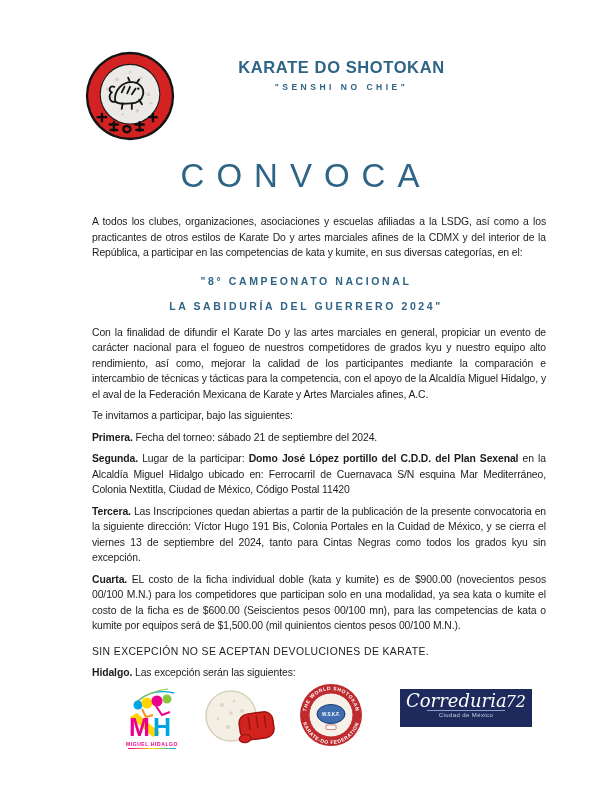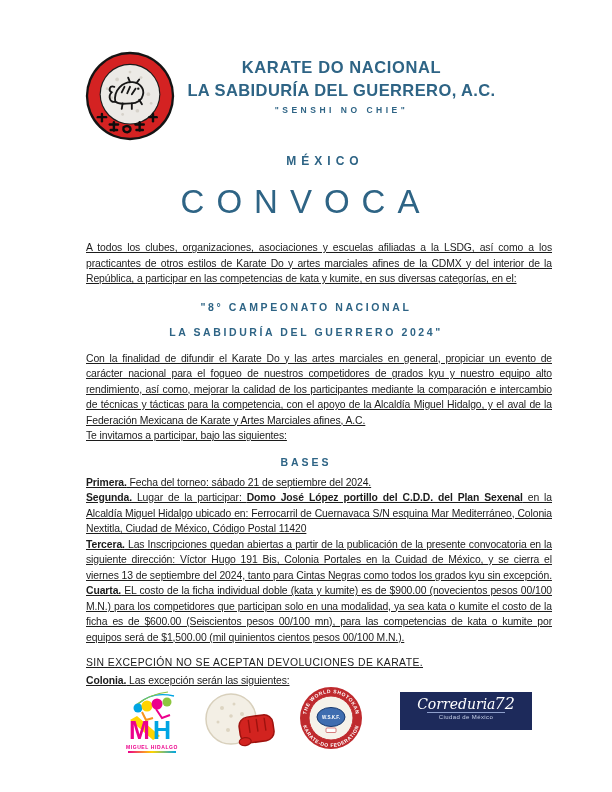--- a/index.html
+++ b/index.html
@@ -12,21 +12,21 @@
   .emblem { width:92px; height:92px; flex:0 0 auto; }
   .titles { flex:1; text-align:center; padding-top:8px; margin-right:45px; }
   .t1 { font-size:16.5px; font-weight:700; color:#2e6485; letter-spacing:.6px; }
   .t2 { font-size:16.5px; font-weight:700; color:#2e6485; letter-spacing:.4px; margin-top:4px; }
   .motto { font-size:8.5px; font-weight:700; color:#2e6485; letter-spacing:3.5px; margin-top:5px; }
   .mexico { text-align:center; padding-left:38px; margin-top:12px;
             font-size:12px; font-weight:700; color:#2e6485; letter-spacing:5px; }
   .convoca { text-align:center; margin-top:14px; font-size:33px; font-weight:400;
              color:#2e6485; letter-spacing:12px; line-height:40px; }
   
-  .para { margin:0; padding:0 60px 0 86px;text-decoration:underline; }
+  .para { margin:6px; padding:0 60px 0 86px; }
   .bt { font-size:10.4px; line-height:15.5px; letter-spacing:-0.1px; }
   .just { text-align:justify; }
   .b { font-weight:700; }
   .caps { letter-spacing:.4px; }
   .champ { text-align:center; font-size:10.5px; font-weight:700; color:#2e6485;
            letter-spacing:2.6px; line-height:13px; }
   .bases-h { text-align:center; font-size:10.5px; font-weight:700; color:#2e6485;
              letter-spacing:3px; line-height:13px; margin-top:12px; }
   .g18 { margin-top:18px; } .g14 { margin-top:14px; } .g12 { margin-top:12px; }
   .g10 { margin-top:10px; } .g6 { margin-top:6px; } .g2 { margin-top:2px; }
@@ -35,21 +35,21 @@
   .logo-abs { position:absolute; top:0; }
   .mh-wrap { left:116px; width:72px; text-align:center; }
   .mh-cap { font-size:5px; font-weight:700; color:#ec008c; letter-spacing:.6px; margin-top:-2px; }
   .mh-bar { height:1.5px; width:48px; margin:1px auto 0;
             background:linear-gradient(90deg,#ec008c,#ffd400,#00a5e3); }
   .coin-wrap { left:204px; top:2px; }
   .seal-wrap { left:299px; top:-4px; }
   .corr-wrap { left:400px; top:2px; width:132px; height:38px; background:#1d2a5b;
                box-sizing:border-box; padding-top:2px; text-align:center; }
   .c-row { line-height:20px; white-space:nowrap; }
-  .c-script { font-family:"DejaVu Serif", serif; font-style:italic; font-size:14px; color:#ffffff; }
+  .c-script { font-family:"DejaVu Serif", serif; font-style:italic; font-size:18px; color:#ffffff; }
   .c-num { font-family:"DejaVu Serif", serif; font-style:italic; font-size:16px; color:#ffffff; margin-left:-1px; }
   .c-line { width:78px; height:1px; background:#8fa0cc; margin:-2px auto 1px; }
   .c-sub { font-size:6px; color:#c9d2ea; letter-spacing:.4px; }
 </style>
 </head>
 <body>
 
 <div class="page">
 
   <div class="h-row">
@@ -92,51 +92,48 @@
           <path d="M43 84 q4 -3 7 0 q2 4 -3 5.5 q-5 0 -4 -5.5"></path>
           <path d="M56 81 h9"></path>
             <path d="M60.5 78.5 v9"></path>
             <path d="M57 87 h7"></path>
           <path d="M71 73 h8"></path>
             <path d="M75 69.5 v8"></path>
         </g>
       </svg>
     </div>
     <div class="titles">
-      <div class="t1">KARATE DO NACIONAL</div>
-      <div class="t2">LA SABIDURÍA DEL GUERRERO, A.C.</div>
+      <div class="t1">KARATE DO SHOTOKAN</div>
       <div class="motto">"SENSHI NO CHIE"</div>
     </div>
   </div>
 
-  <div class="mexico">MÉXICO</div>
 
   <div class="convoca">CONVOCA</div>
 
   <p class="para bt just g18">A todos los clubes, organizaciones, asociaciones y escuelas afiliadas a la LSDG, así como a los practicantes de otros estilos de Karate Do y artes marciales afines de la CDMX y del interior de la República, a participar en las competencias de kata y kumite, en sus diversas categorías, en el:</p>
 
   <div class="champ g14">"8° CAMPEONATO NACIONAL</div>
   <div class="champ g12">LA SABIDURÍA DEL GUERRERO 2024"</div>
 
   <p class="para bt just g12">Con la finalidad de difundir el Karate Do y las artes marciales en general, propiciar un evento de carácter nacional para el fogueo de nuestros competidores de grados kyu y nuestro equipo alto rendimiento, así como, mejorar la calidad de los participantes mediante la comparación e intercambio de técnicas y tácticas para la competencia, con el apoyo de la Alcaldía Miguel Hidalgo, y el aval de la Federación Mexicana de Karate y Artes Marciales afines, A.C.</p>
   <p class="para bt">Te invitamos a participar, bajo las siguientes:</p>
 
-  <div class="bases-h">BASES</div>
 
   <p class="para bt g6"><span class="b">Primera.</span><span> Fecha del torneo: sábado 21 de septiembre del 2024.</span></p>
 
   <p class="para bt just"><span class="b">Segunda.</span><span> Lugar de la participar: </span><span class="b">Domo José López portillo del C.D.D. del Plan Sexenal</span><span> en la Alcaldía Miguel Hidalgo ubicado en: Ferrocarril de Cuernavaca S/N esquina Mar Mediterráneo, Colonia Nextitla, Ciudad de México, Código Postal 11420</span></p>
 
   <p class="para bt just"><span class="b">Tercera.</span><span> Las Inscripciones quedan abiertas a partir de la publicación de la presente convocatoria en la siguiente dirección: Víctor Hugo 191 Bis, Colonia Portales en la Cuidad de México, y se cierra el viernes 13 de septiembre del 2024, tanto para Cintas Negras como todos los grados kyu sin excepción.</span></p>
 
   <p class="para bt just"><span class="b">Cuarta.</span><span> EL costo de la ficha individual doble (kata y kumite) es de $900.00 (novecientos pesos 00/100 M.N.) para los competidores que participan solo en una modalidad, ya sea kata o kumite el costo de la ficha es de $600.00 (Seiscientos pesos 00/100 mn), para las competencias de kata o kumite por equipos será de $1,500.00 (mil quinientos cientos pesos 00/100 M.N.).</span></p>
 
   <p class="para bt caps g10">SIN EXCEPCIÓN NO SE ACEPTAN DEVOLUCIONES DE KARATE.</p>
 
-  <p class="para bt g2"><span class="b">Colonia.</span><span> Las excepción serán las siguientes:</span></p>
+  <p class="para bt g2"><span class="b">Hidalgo.</span><span> Las excepción serán las siguientes:</span></p>
 
   <div class="logos">
 
     <div class="logo-abs mh-wrap">
       <svg viewBox="0 0 60 52" width="60" height="52">
         <path d="M16 14 Q30 1 52 6" stroke="#00a5e3" stroke-width="1.4" fill="none"></path>
         <path d="M14 15 Q28 4 46 2" stroke="#8cc63f" stroke-width="1.2" fill="none"></path>
         <path d="M20 22 l4 8 l7 -2" stroke="#f7941d" stroke-width="2" fill="none"></path>
         <path d="M34 19 l6 9 l8 -3" stroke="#ec008c" stroke-width="2" fill="none"></path>
         <circle cx="16" cy="18" r="4.5" fill="#00a5e3"></circle>

